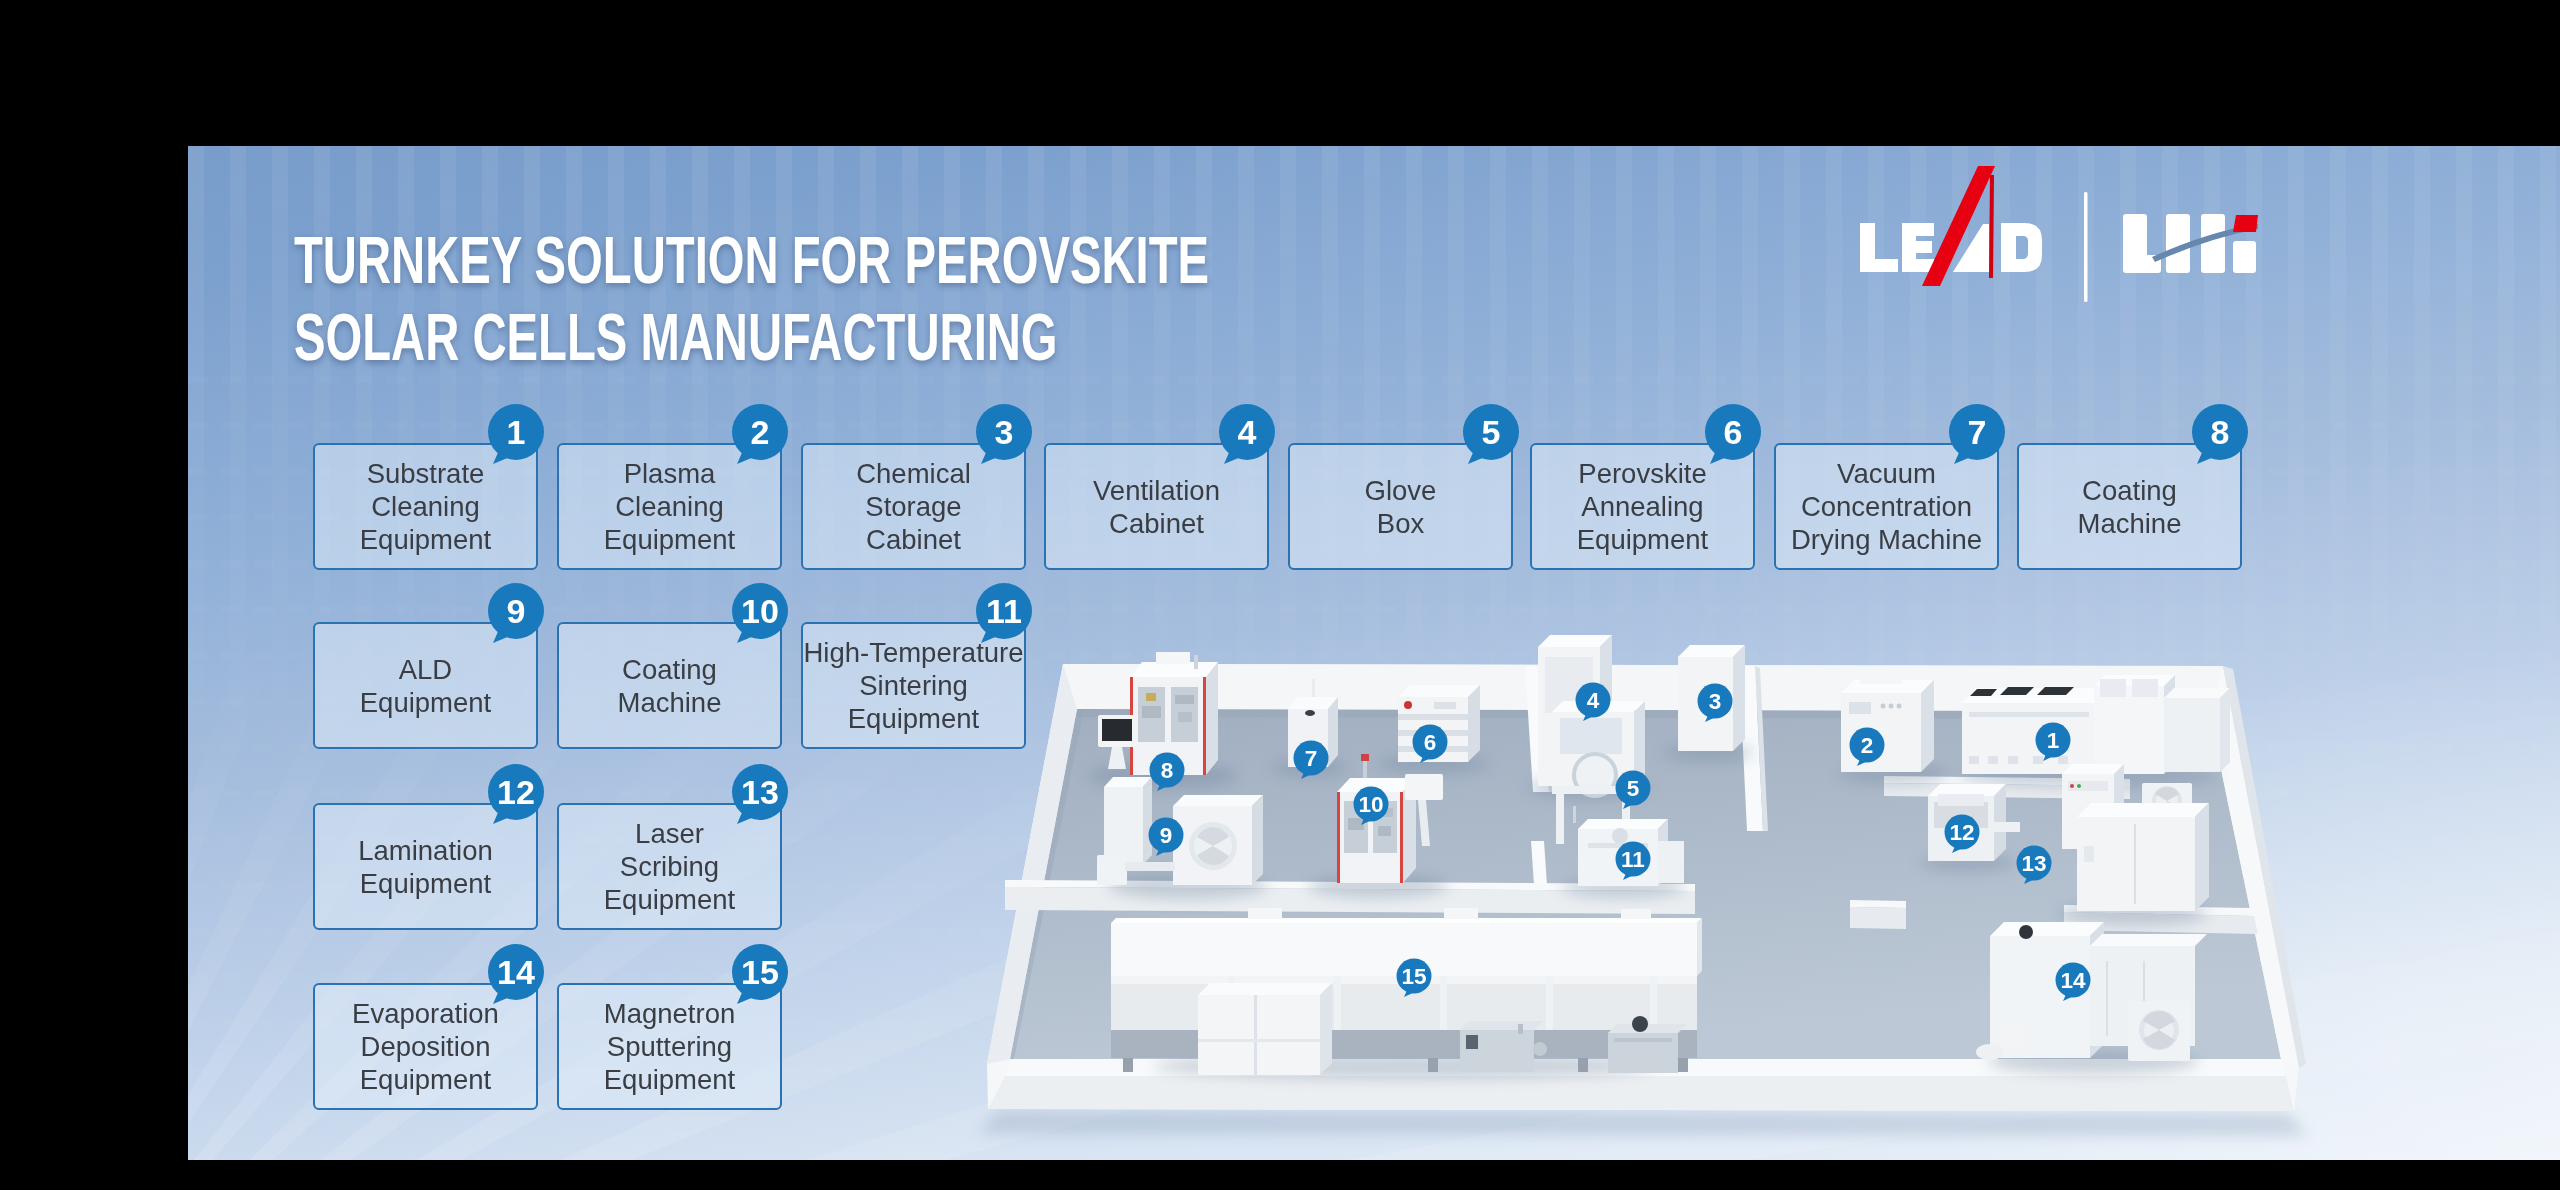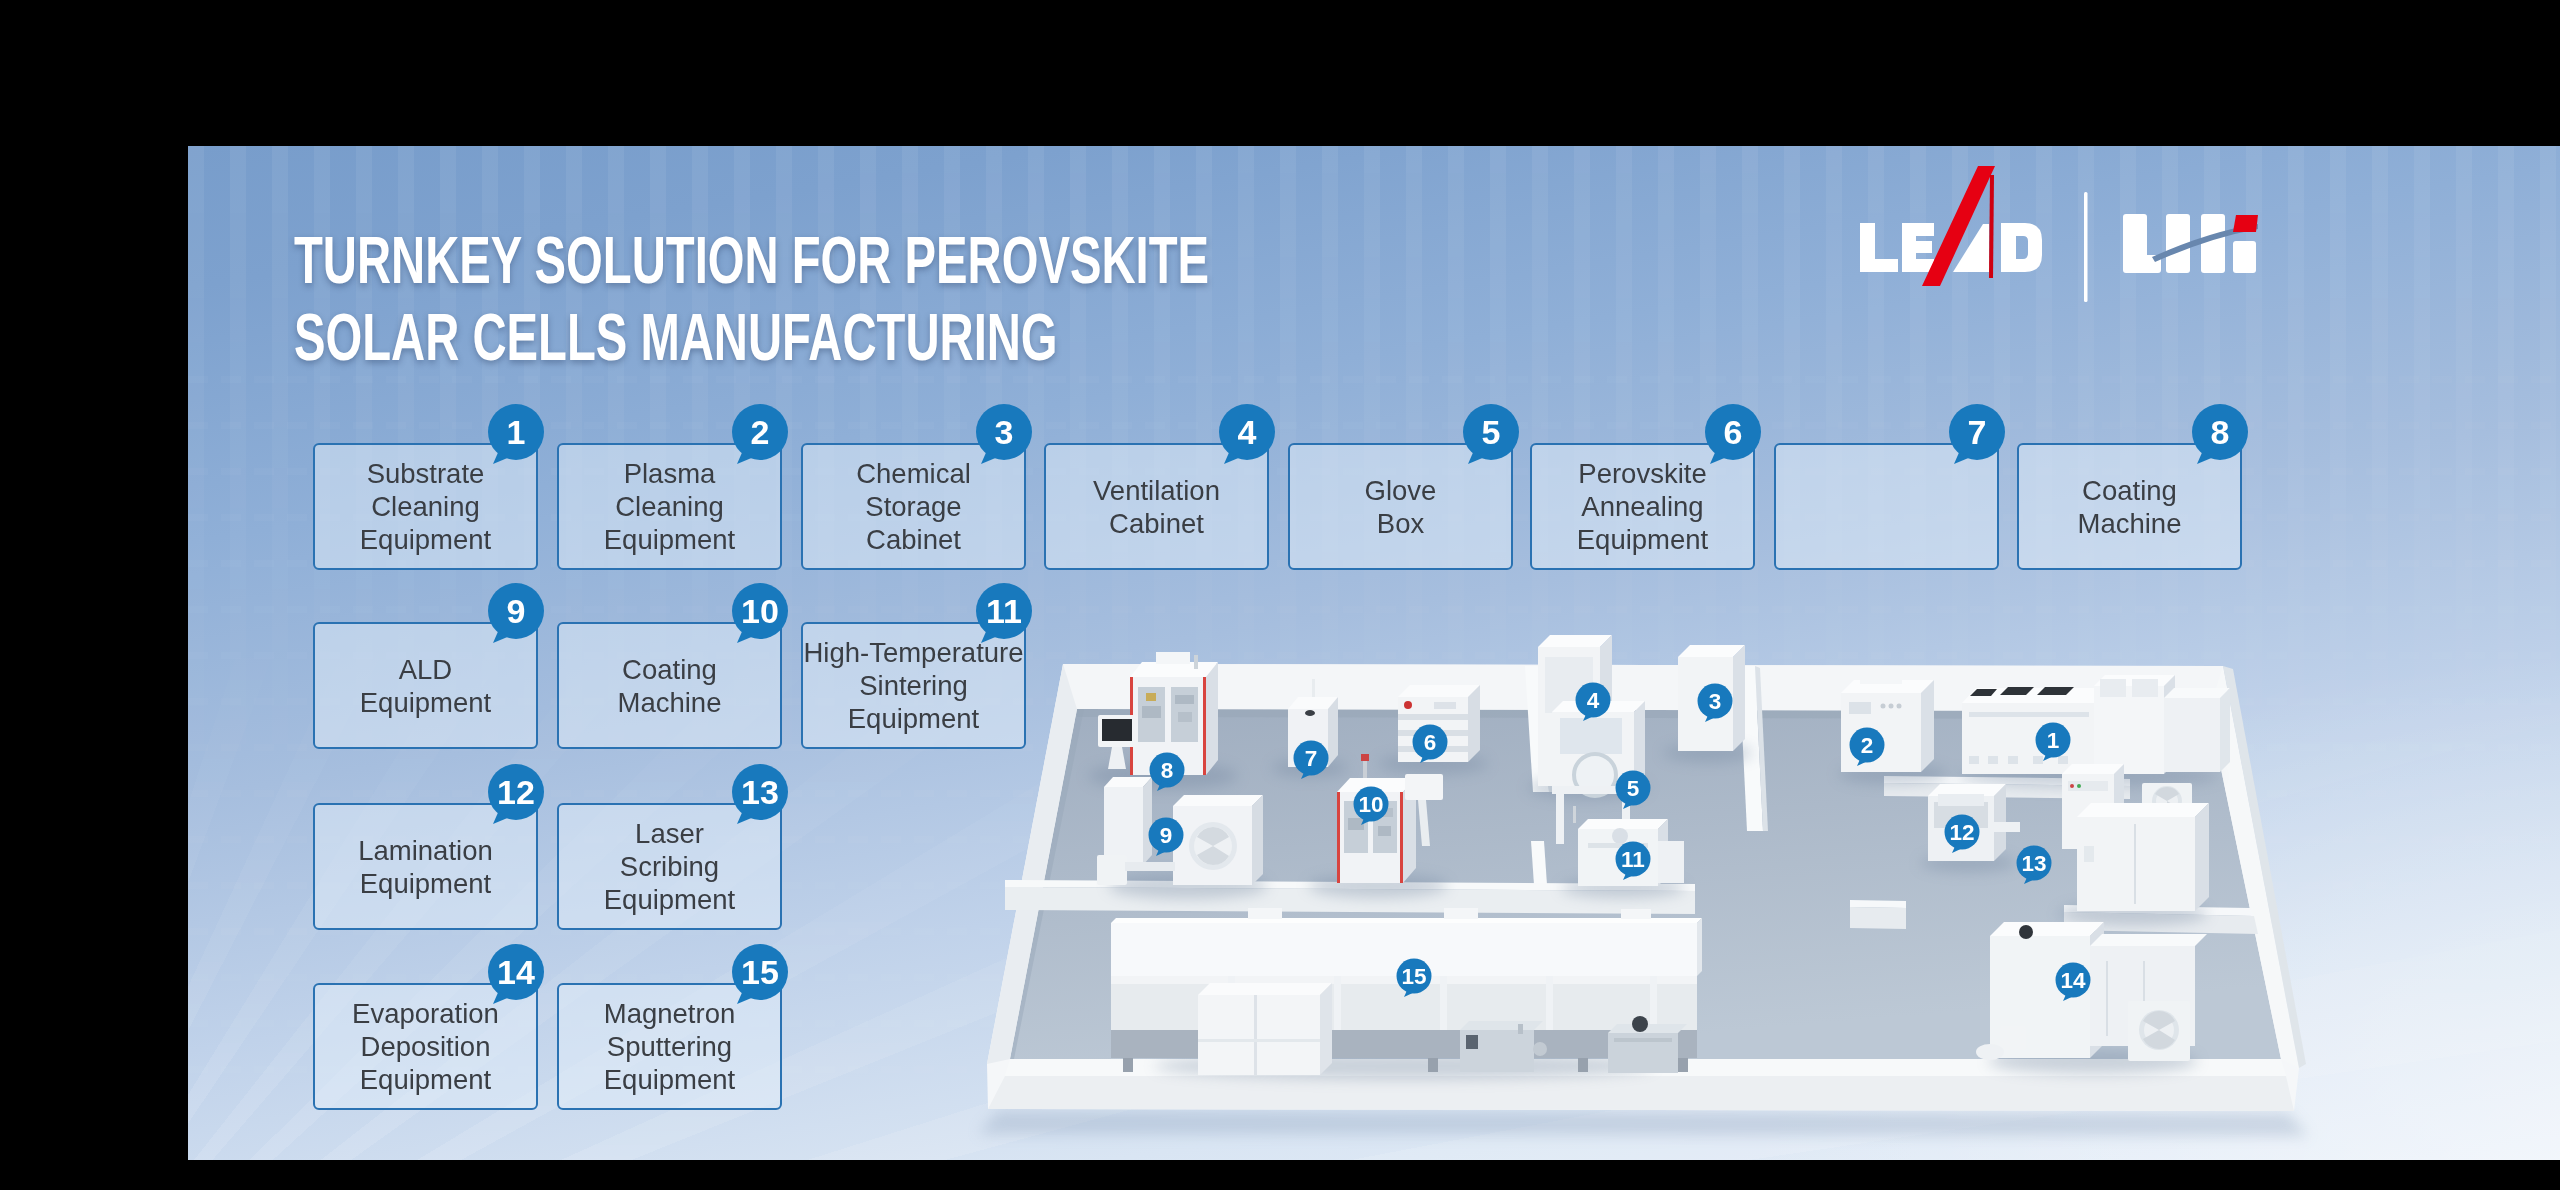--- a/index.html
+++ b/index.html
@@ -94,20 +94,21 @@
   <div class="box" style="left:1100px; top:297px;">
       <span class="badge">5</span>
       <div class="lbl">Glove<br>Box</div>
     </div>
   <div class="box" style="left:1342px; top:297px;">
       <span class="badge">6</span>
       <div class="lbl">Perovskite<br>Annealing<br>Equipment</div>
     </div>
   <div class="box" style="left:1586px; top:297px;">
       <span class="badge">7</span>
+      <div class="lbl">Vacuum<br>Concentration<br>Drying Machine</div>
     </div>
   <div class="box" style="left:1829px; top:297px;">
       <span class="badge">8</span>
       <div class="lbl">Coating<br>Machine</div>
     </div>
 
   <div class="box" style="left:125px; top:476px;">
       <span class="badge">9</span>
       <div class="lbl">ALD<br>Equipment</div>
     </div>

